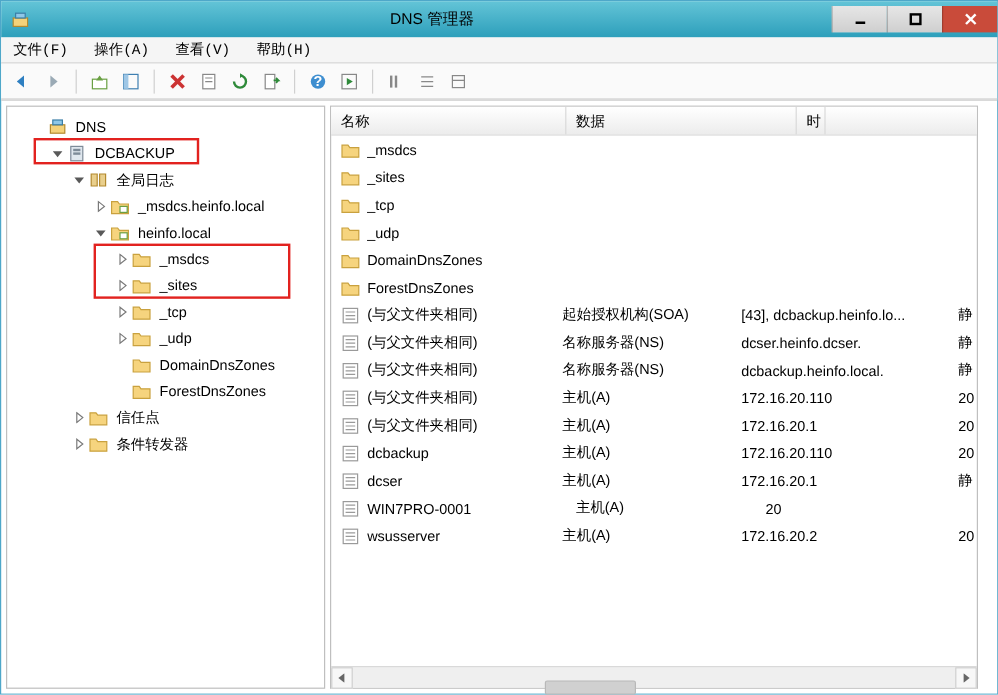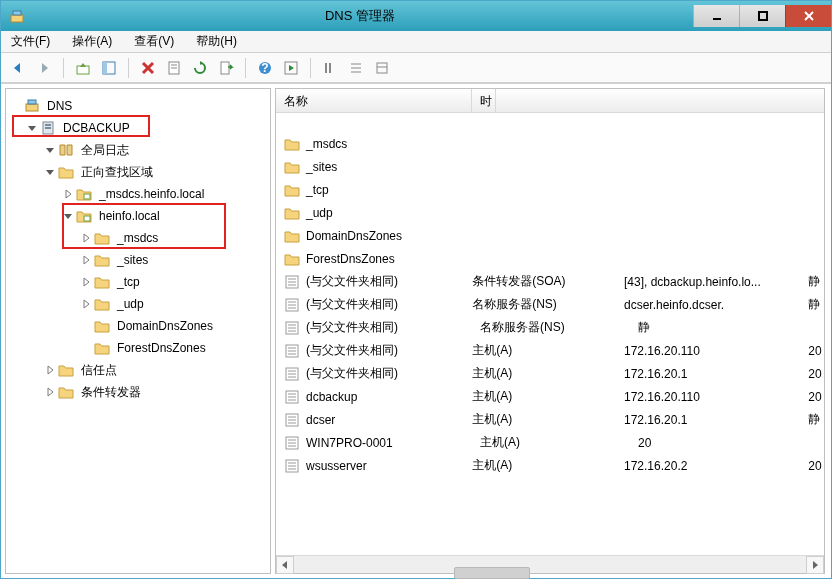--- a/index.html
+++ b/index.html
@@ -11,31 +11,31 @@
 .titlebar { height: 30px; background: linear-gradient(#63c4d7,#2d9fbb); color:#000; display:flex; align-items:center; position:relative; }
 .titlebar .title { flex:1; text-align:center; color:#000; font-size:13px; }
 .titlebar .sysicon { width:20px; height:20px; margin-left:6px; display:flex; align-items:center; justify-content:center; }
 .winbtns { display:flex; height:22px; margin-right:0; }
 .winbtn { width:46px; height:22px; display:flex; align-items:center; justify-content:center; border-left:1px solid rgba(0,0,0,.2); background:linear-gradient(#e6e6e6,#cfcfcf); }
 .winbtn.close { background:#c94b3a; color:#fff; }
 .winbtn svg { display:block; }
 
 
 .menubar { height:22px; border-bottom:1px solid #d0d0d0; display:flex; align-items:center; padding:0 6px; gap:14px; background:#f5f5f5; }
-.menuitem { padding:2px 4px; cursor:default; }
+.menuitem { padding:2px 4px; cursor:default;font-family:Liberation Mono, monospace; }
 
 
 .toolbar { height:30px; border-bottom:1px solid #d0d0d0; display:flex; align-items:center; padding:0 6px; gap:4px; background:#fafafa; }
 .tbtn { width:22px; height:22px; display:flex; align-items:center; justify-content:center; border:1px solid transparent; border-radius:2px; }
 .tsep { width:1px; height:20px; background:#d0d0d0; margin:0 4px; }
 
 
 .body { flex:1; display:flex; min-height:0; border-top:1px solid #d0d0d0; }
-.tree-pane { width:266px; border:1px solid #bfbfbf; margin:4px 2px 4px 4px; background:#fff; overflow:auto; padding:6px 4px; }
-.list-pane { flex:1; border:1px solid #bfbfbf; margin:4px 6px 4px 2px; background:#fff; display:flex; flex-direction:column; min-width:0;gap:19px; }
+.tree-pane { width:266px; border:1px solid #bfbfbf; margin:4px 2px 4px 4px; background:#fff; overflow:auto; padding:6px 20px; }
+.list-pane { flex:1; border:1px solid #bfbfbf; margin:4px 16px 4px 2px; background:#fff; display:flex; flex-direction:column; min-width:0; }
 
 
 .tree-row { display:flex; align-items:center; height:22px; white-space:nowrap; }
 .expander { width:12px; height:12px; display:flex; align-items:center; justify-content:center; margin-right:2px; cursor:default; }
 .expander.blank { visibility:hidden; }
 .tree-ico { width:16px; height:16px; margin-right:4px; display:flex; align-items:center; justify-content:center; }
 .tree-label { padding:1px 3px; }
 .ind0{padding-left:0px}.ind1{padding-left:16px}.ind2{padding-left:34px}.ind3{padding-left:52px}.ind4{padding-left:70px}
 
 .hl-red { border:2px solid #e2221f; position:absolute; pointer-events:none; }
@@ -220,33 +220,20 @@
                 <path d="M1 3 L9 3 L5 8 Z" fill="#595959"></path>
               </svg>
             </span>
             <span class="tree-ico">
               <svg width="16" height="16">
                 <path d="M2 3 h5 v10 h-5 Z M9 3 h5 v10 h-5 Z" fill="#e9cf8c" stroke="#b38a2f"></path>
               </svg>
             </span>
             <span class="tree-label">全局日志</span>
           </div>
-          <div class="tree-row ind2">
-            <span class="expander">
-              <svg width="10" height="10">
-                <path d="M1 3 L9 3 L5 8 Z" fill="#595959"></path>
-              </svg>
-            </span>
-            <span class="tree-ico">
-              <svg class="ico-folder" viewBox="0 0 16 16">
-                <path d="M1 4 h5 l1.5 2 H15 v8 H1 Z" fill="#f6d47e" stroke="#c9a13e"></path>
-              </svg>
-            </span>
-            <span class="tree-label">正向查找区域</span>
-          </div>
           <div class="tree-row ind3">
             <span class="expander">
               <svg width="10" height="10">
                 <path d="M3 1 L8 5 L3 9 Z" fill="none" stroke="#7a7a7a"></path>
               </svg>
             </span>
             <span class="tree-ico">
               <svg class="ico-folder" viewBox="0 0 16 16">
                 <path d="M1 4 h5 l1.5 2 H15 v8 H1 Z" fill="#f6d47e" stroke="#c9a13e"></path>
                 <rect x="8" y="8" width="6" height="5" fill="#fff" stroke="#6aa043"></rect>
@@ -365,20 +352,21 @@
             <span class="tree-label">条件转发器</span>
           </div>
           <div class="hl-red" style="top: 20px; left: 2px; width: 138px; height: 22px;"></div>
           <div class="hl-red" style="top: 108px; left: 52px; width: 164px; height: 46px;"></div>
         </div>
     </div>
 
     <div class="list-pane">
       <div class="list-header">
         <div class="col c0">名称</div>
+        <div class="col c2">数据</div>
         <div class="col c3">时</div>
       </div>
       <div class="list-body" id="list-body">
           <div class="list-row">
             <div class="cell c0">
               <span style="display: inline-flex;">
                 <svg class="ico-folder" viewBox="0 0 16 16">
                   <path d="M1 4 h5 l1.5 2 H15 v8 H1 Z" fill="#f6d47e" stroke="#c9a13e"></path>
                 </svg>
               </span>
@@ -458,21 +446,21 @@
               <span style="display: inline-flex;">
                 <svg class="ico-record" viewBox="0 0 16 16">
                   <rect x="2" y="2" width="12" height="12" fill="#fff" stroke="#9a9a9a"></rect>
                   <line x1="4" y1="5" x2="12" y2="5" stroke="#9a9a9a"></line>
                   <line x1="4" y1="8" x2="12" y2="8" stroke="#9a9a9a"></line>
                   <line x1="4" y1="11" x2="12" y2="11" stroke="#9a9a9a"></line>
                 </svg>
               </span>
               <span>(与父文件夹相同)</span>
             </div>
-            <div class="cell c1">条件转发器(SOA)</div>
+            <div class="cell c1">起始授权机构(SOA)</div>
             <div class="cell c2">[43], dcbackup.heinfo.lo...</div>
             <div class="cell c3">静</div>
           </div>
           <div class="list-row">
             <div class="cell c0">
               <span style="display: inline-flex;">
                 <svg class="ico-record" viewBox="0 0 16 16">
                   <rect x="2" y="2" width="12" height="12" fill="#fff" stroke="#9a9a9a"></rect>
                   <line x1="4" y1="5" x2="12" y2="5" stroke="#9a9a9a"></line>
                   <line x1="4" y1="8" x2="12" y2="8" stroke="#9a9a9a"></line>
@@ -491,20 +479,21 @@
                 <svg class="ico-record" viewBox="0 0 16 16">
                   <rect x="2" y="2" width="12" height="12" fill="#fff" stroke="#9a9a9a"></rect>
                   <line x1="4" y1="5" x2="12" y2="5" stroke="#9a9a9a"></line>
                   <line x1="4" y1="8" x2="12" y2="8" stroke="#9a9a9a"></line>
                   <line x1="4" y1="11" x2="12" y2="11" stroke="#9a9a9a"></line>
                 </svg>
               </span>
               <span>(与父文件夹相同)</span>
             </div>
             <div class="cell c1">名称服务器(NS)</div>
+            <div class="cell c2">dcbackup.heinfo.local.</div>
             <div class="cell c3">静</div>
           </div>
           <div class="list-row">
             <div class="cell c0">
               <span style="display: inline-flex;">
                 <svg class="ico-record" viewBox="0 0 16 16">
                   <rect x="2" y="2" width="12" height="12" fill="#fff" stroke="#9a9a9a"></rect>
                   <line x1="4" y1="5" x2="12" y2="5" stroke="#9a9a9a"></line>
                   <line x1="4" y1="8" x2="12" y2="8" stroke="#9a9a9a"></line>
                   <line x1="4" y1="11" x2="12" y2="11" stroke="#9a9a9a"></line>

